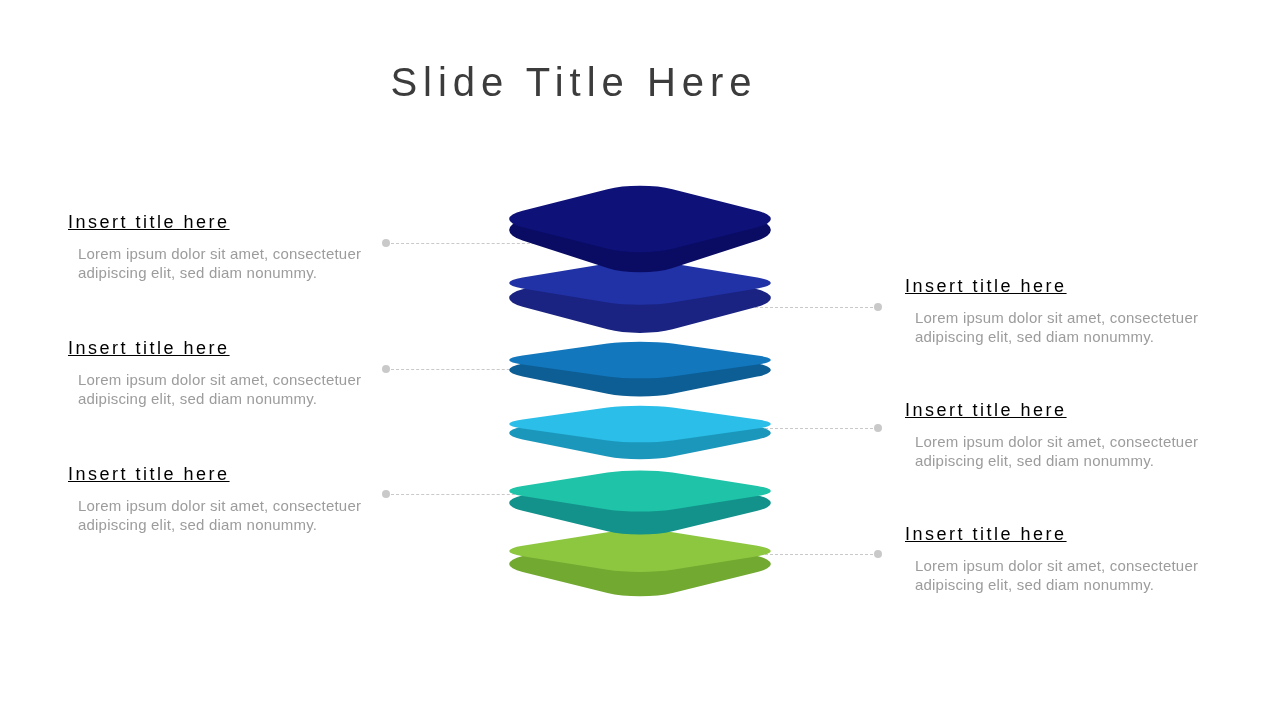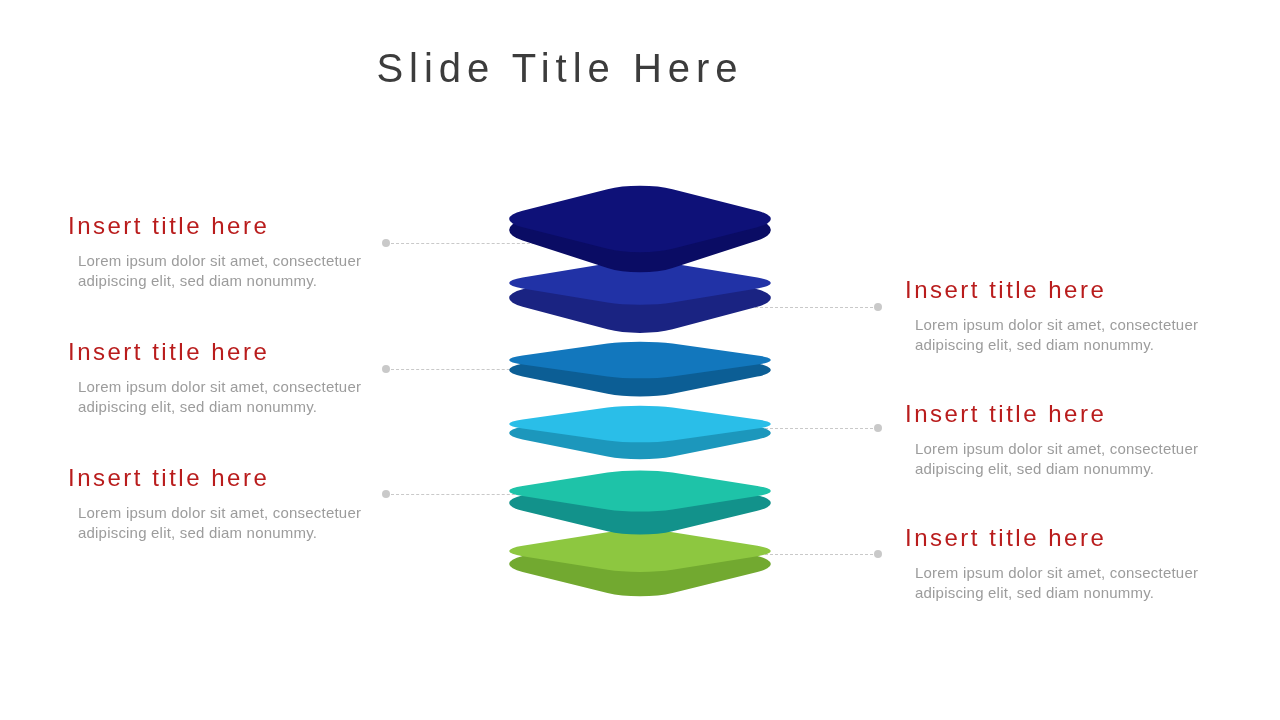--- a/index.html
+++ b/index.html
@@ -8,28 +8,28 @@
     background:#ffffff;
     font-family:"Liberation Sans","DejaVu Sans",sans-serif;
   }
   .slide{position:absolute;inset:0;}
 
   
   .slide-title{
     position:absolute;top:46px;left:0;width:1080px;
     text-align:center;
     font-size:40px;font-weight:400;letter-spacing:6px;
-    color:#3c3c3c;margin:0;padding-left:20px;
+    color:#3c3c3c;margin:14px;padding-left:20px;
   }
 
   
   .callout{position:absolute;width:330px;z-index:20;}
   .callout h3{
-    margin:0 0 7px 0;font-size:24px;font-weight:400;
-    letter-spacing:2.5px;color:#b91c1c;line-height:1.2;
+    margin:0 0 7px 0;font-size:18px;font-weight:400;
+    letter-spacing:2.5px;color:#000000;line-height:1.2;text-decoration:underline;
   }
   .callout p{
     margin:10px;font-size:15px;line-height:1.32;
     letter-spacing:0.2px;color:#9c9c9c;
   }
   .co-l1{left:68px;top:212px;}
   .co-l2{left:68px;top:338px;}
   .co-l3{left:68px;top:464px;}
   .co-r1{left:905px;top:276px;width:320px;}
   .co-r2{left:905px;top:400px;width:320px;}

